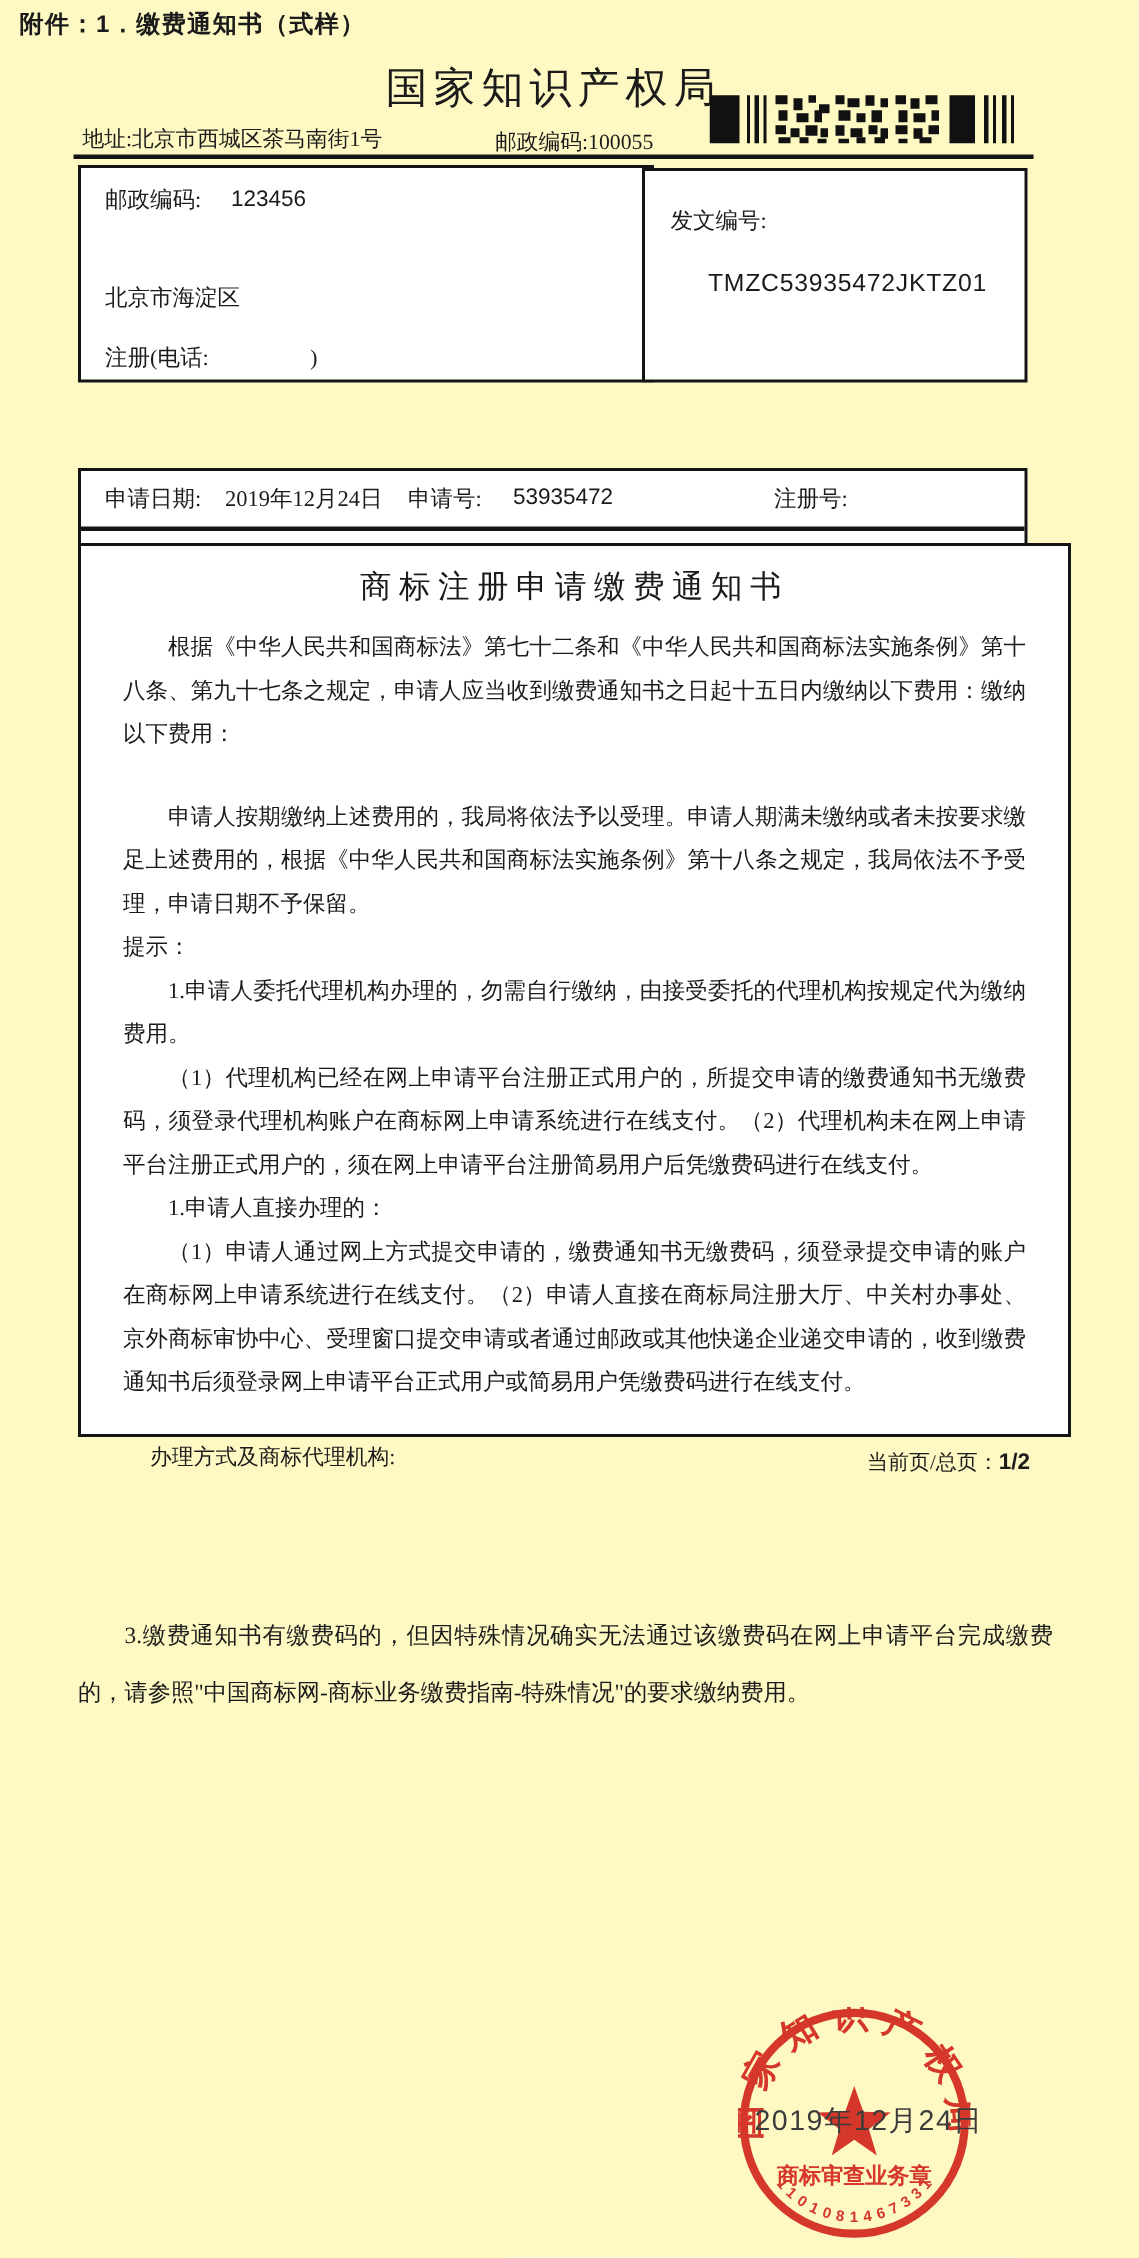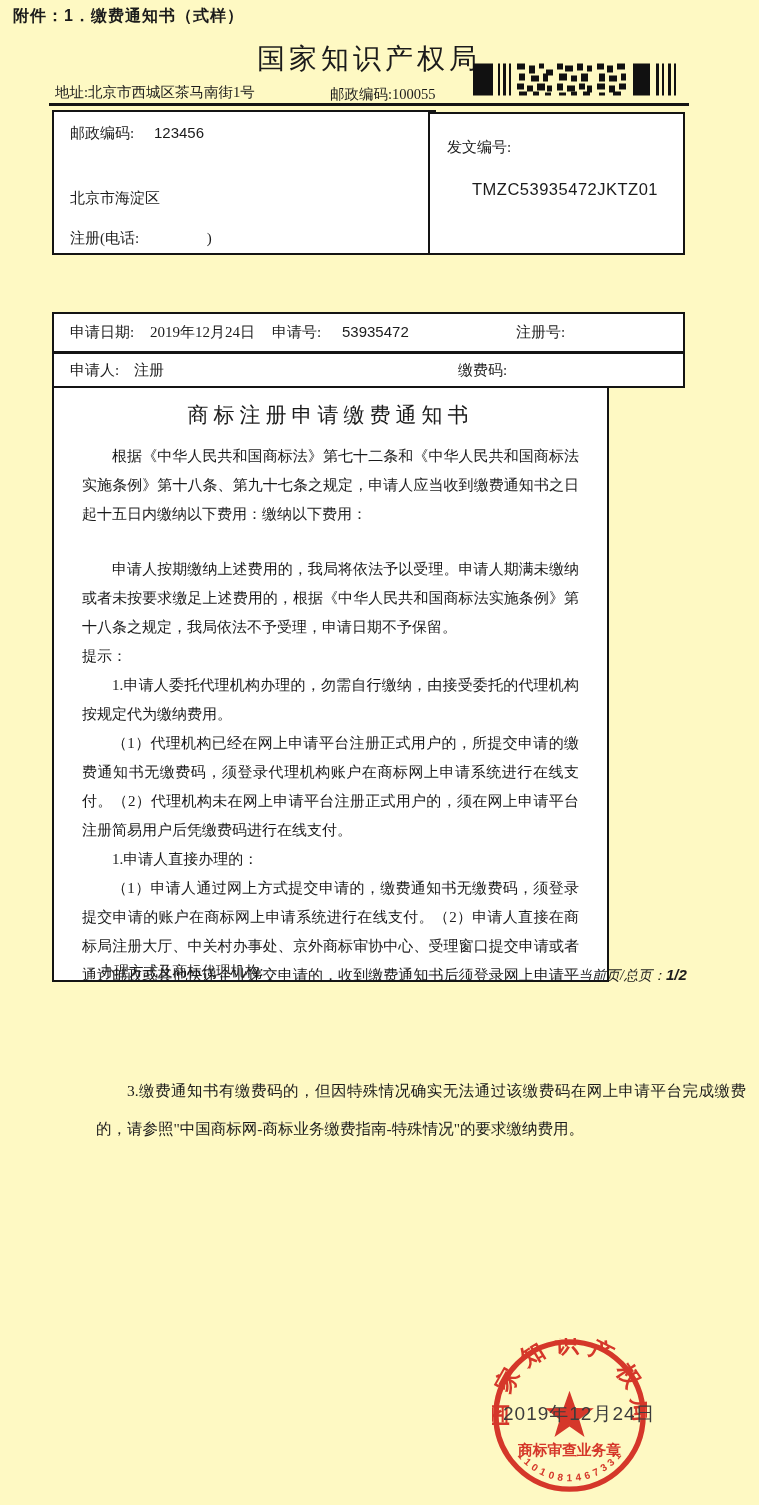--- a/index.html
+++ b/index.html
@@ -32,35 +32,35 @@
 
   .box-info{left:52px;top:272px;width:633px;height:76px;font-size:15px;margin-top:40px;}
   .info-divider{position:absolute;left:0;top:37px;width:100%;height:2.5px;background:#141414;}
   .i-r1{top:9px;}.i-r2{top:47px;}
   .i-date-label{left:16px;}  .i-date{left:96px;font-size:15px;}
   .i-appno-label{left:218px;}.i-appno{left:288px;font-size:15px;text-align:right;}
   .i-regno-label{left:462px;}
   .i-applicant-label{left:16px;}.i-applicant{left:80px;}
   .i-paycode-label{left:404px;}
 
-  .box-notice{left:52px;top:362px;width:557px;height:596px;overflow:hidden;margin-top:24px;}
+  .box-notice{left:52px;top:362px;width:662px;height:596px;overflow:hidden;}
   .notice-inner{margin:13px 28px 0 28px;}
   .n-title{text-align:center;font-size:21px;letter-spacing:5px;margin:8px 0 13px 0;}
   .para{font-size:15px;line-height:29px;text-align:justify;text-indent:2em;margin:0;}
   .noindent{text-indent:0;}
   .fee-line{font-size:15px;line-height:29px;padding-left:2em;}
   .fee-amt{margin-left:66px;font-family:"Liberation Sans","DejaVu Sans",sans-serif;font-size:16px;}
   .gap{height:26px;}
 
   .footer-left{left:52px;top:962px;font-size:14.5px;margin-left:48px;}
-  .footer-right{left:578px;top:966px;font-size:14px;font-style:italic;}
+  .footer-right{left:578px;top:966px;font-size:14px;}
   .footer-right .num{font-weight:700;font-size:15px;}
 
   .cont-para{left:52px;top:1072px;width:650px;font-size:15.5px;line-height:38px;
-    text-align:justify;text-indent:2em;margin-left:44px;}
+    text-align:justify;text-indent:2em;}
 
   .seal{left:492px;top:1338px;width:155px;height:155px;}
   .seal-date{left:503px;top:1401px;font-size:19px;color:#3c3c3c;letter-spacing:1px;
     font-family:"Liberation Sans","DejaVu Sans",sans-serif;white-space:nowrap;}
 </style>
 </head>
 <body>
 
 <div class="doc">
 

